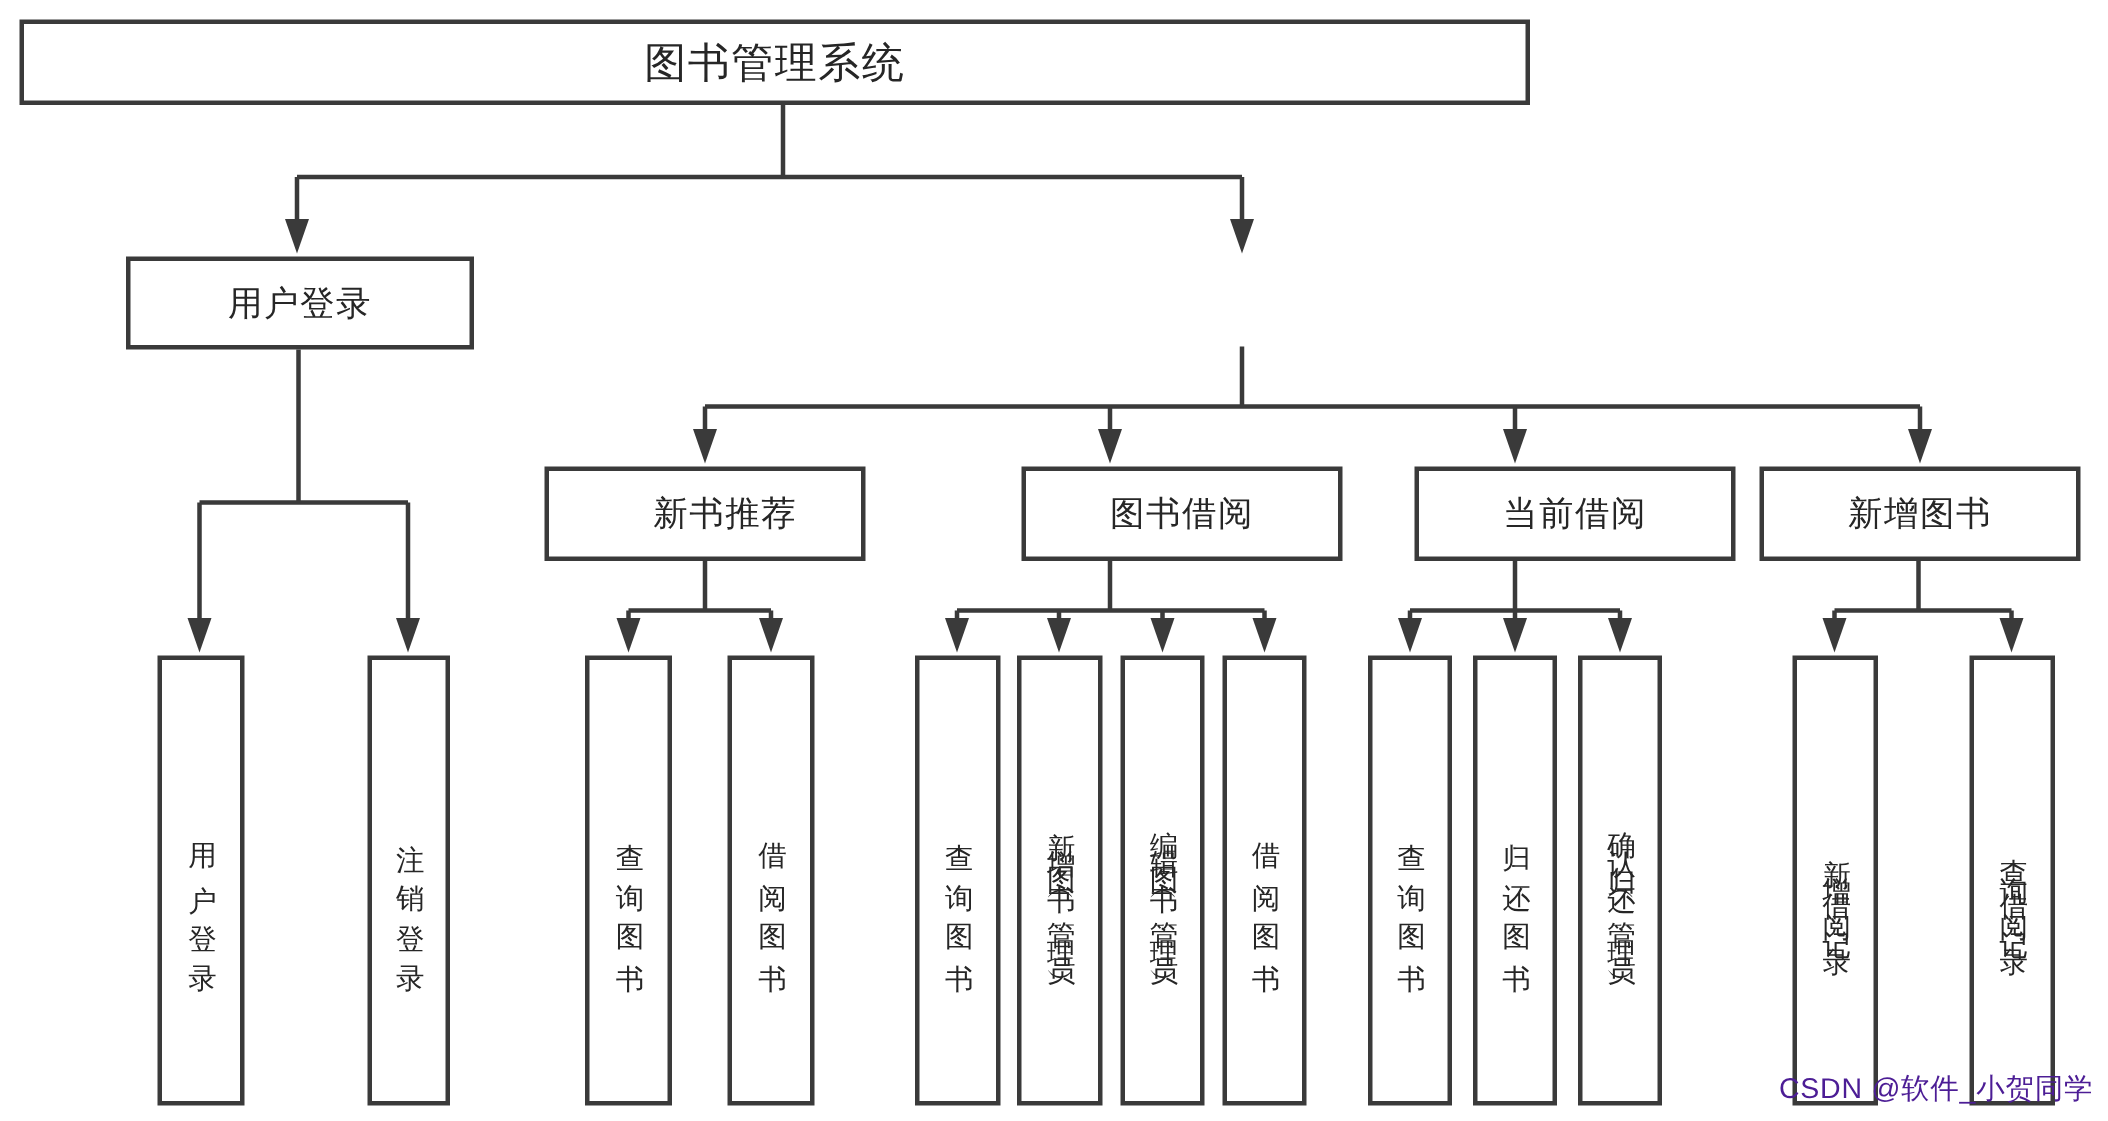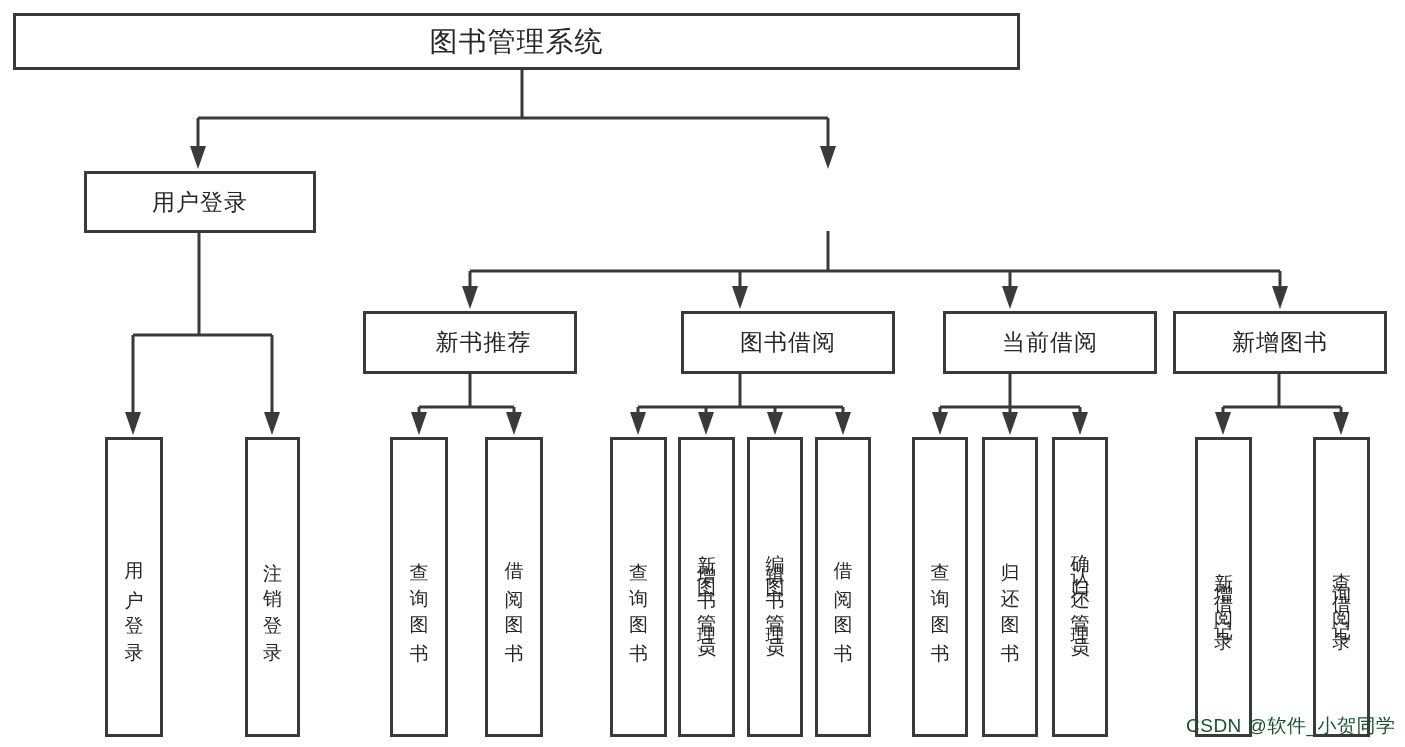--- a/index.html
+++ b/index.html
@@ -34,21 +34,21 @@
     white-space:nowrap;
     overflow:visible;
   }
   .v4 { letter-spacing:27px; padding-top:27px; }
   .v6 { letter-spacing:12px; padding-top:12px; }
   .v9 { letter-spacing:12px; padding-top:12px; }
   .watermark {
     position:absolute;
     left:1186px; top:713px;
     font-size:19px;
-    color:#14532d;
+    color:#4c1d95;
     letter-spacing:0.5px;
     z-index:3;
     white-space:nowrap;
   }
 </style>
 </head>
 <body>
 
 <div class="canvas">
 

